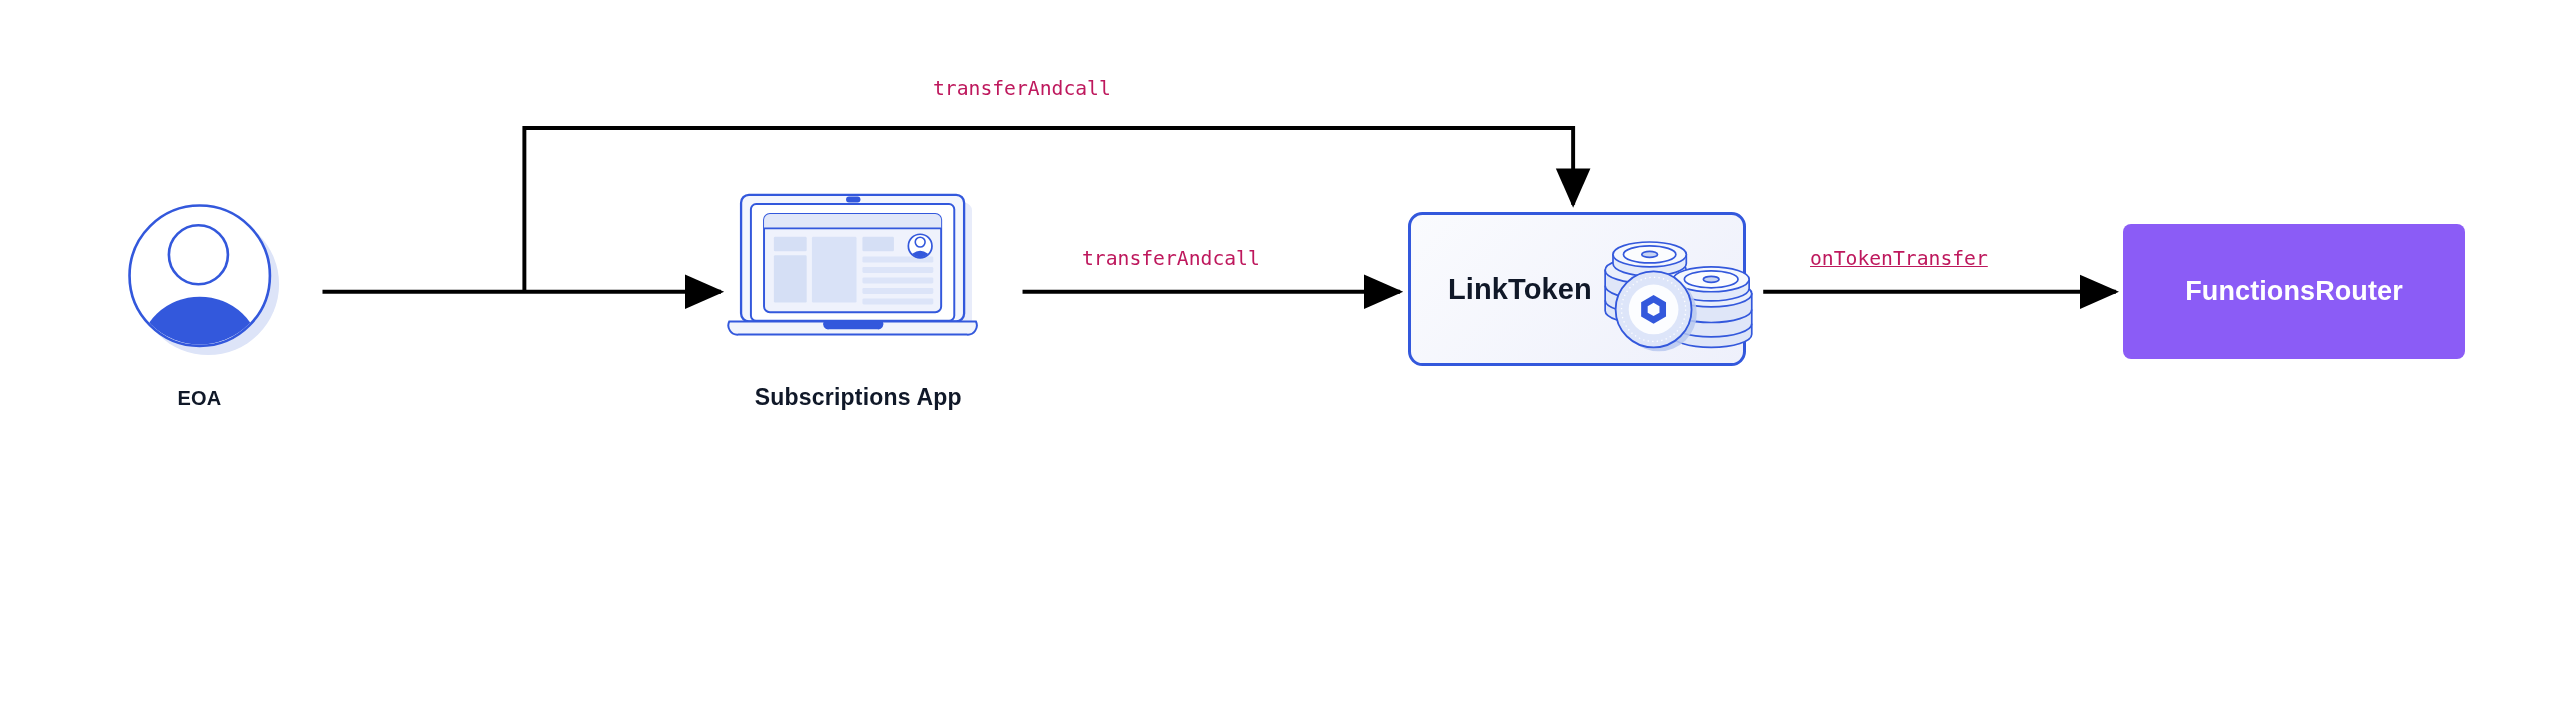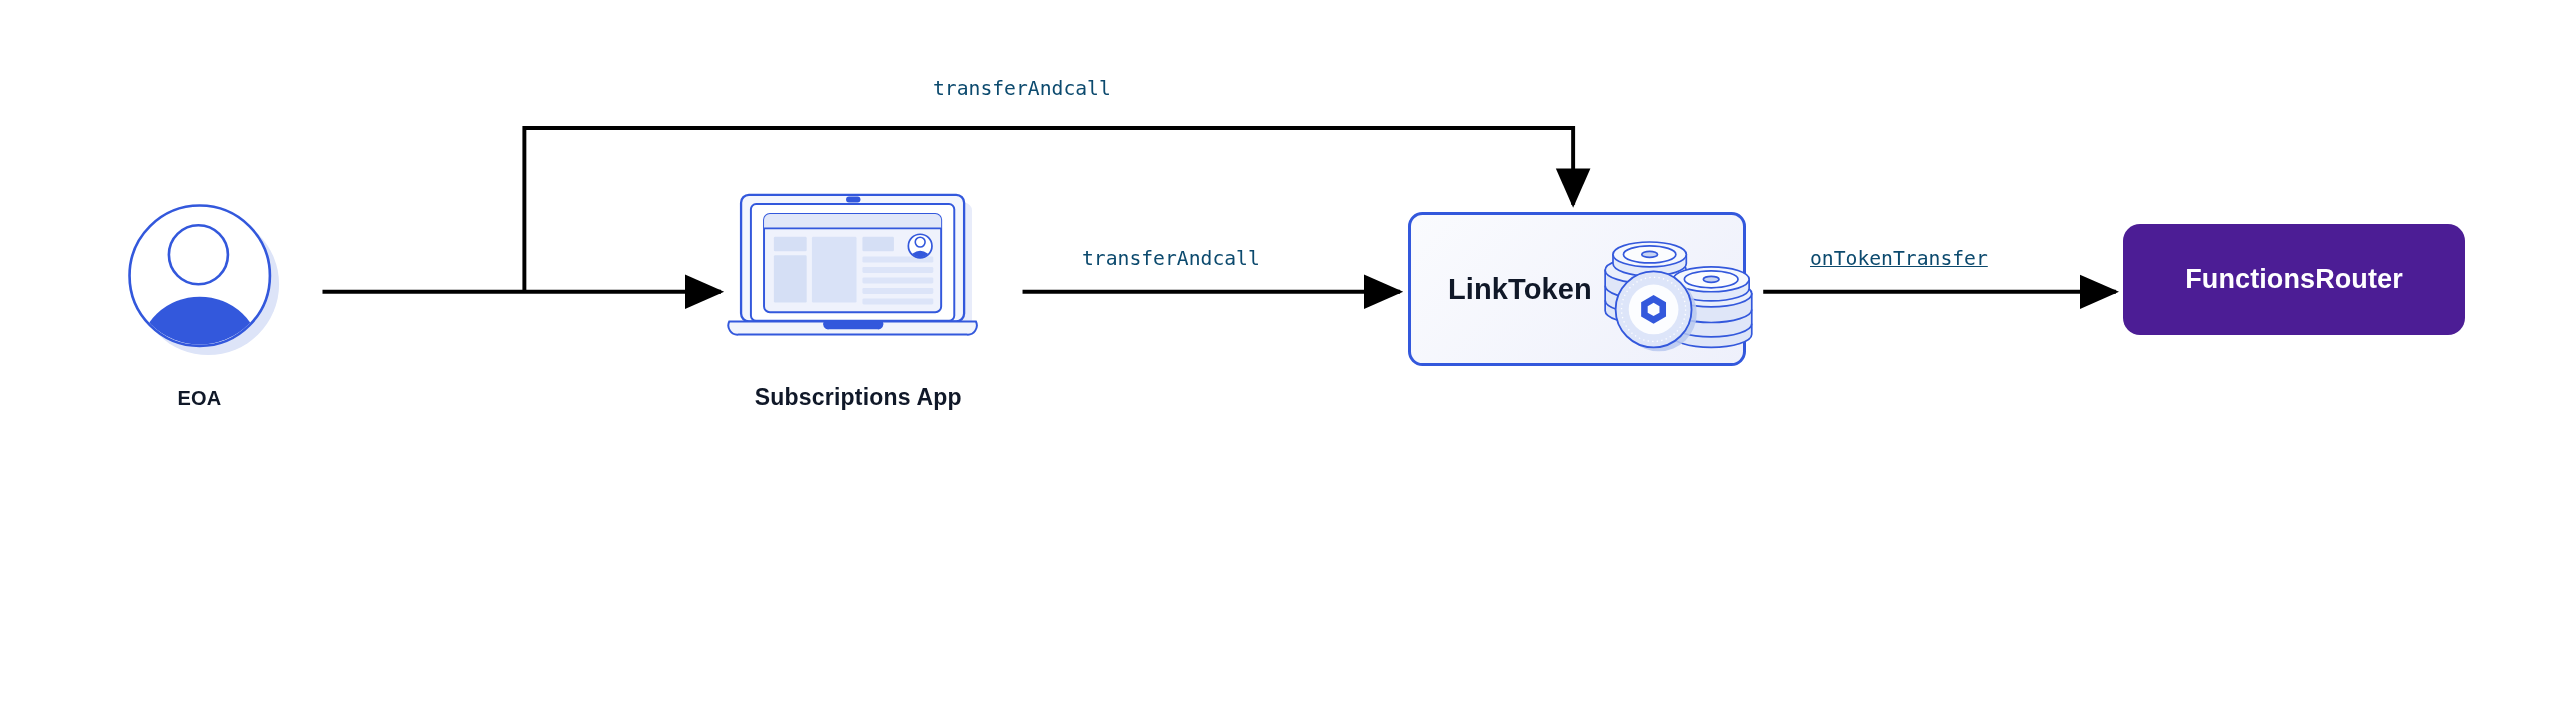--- a/index.html
+++ b/index.html
@@ -75,23 +75,23 @@
   #coin-stack {
     position: absolute;
     left: 1593px; top: 223px;
     width: 184px; height: 144px;
     pointer-events: none;
   }
 
   
   #router-box {
     left: 2123px; top: 224px;
-    width: 342px; height: 111px;
-    background: #4c1d95;
-    border-radius: 17px;
+    width: 342px; height: 135px;
+    background: #8b5cf6;
+    border-radius: 8px;
     display: flex;
     align-items: center;
     justify-content: center;
   }
   #router-label {
     color: #ffffff;
     font-size: 27px;
     font-weight: bold;
     letter-spacing: 0.1px;
   }
@@ -117,21 +117,21 @@
     line-height: 1.33;
     color: #101828;
   }
 
   
   #edges { position: absolute; left: 0; top: 0; width: 2576px; height: 718px; }
   .edge-label {
     position: absolute;
     font-family: "DejaVu Sans Mono", "Liberation Mono", monospace;
     font-size: 19.7px;
-    color: #0c4a6e;
+    color: #be185d;
     white-space: nowrap;
   }
   #label-top     { left: 933px; top: 77px; }
   #label-middle  { left: 1082px; top: 247px; }
   #label-right   { left: 1810px; top: 247px; text-decoration: underline; }
 </style>
 </head>
 <body>
 
 <div id="stage">

